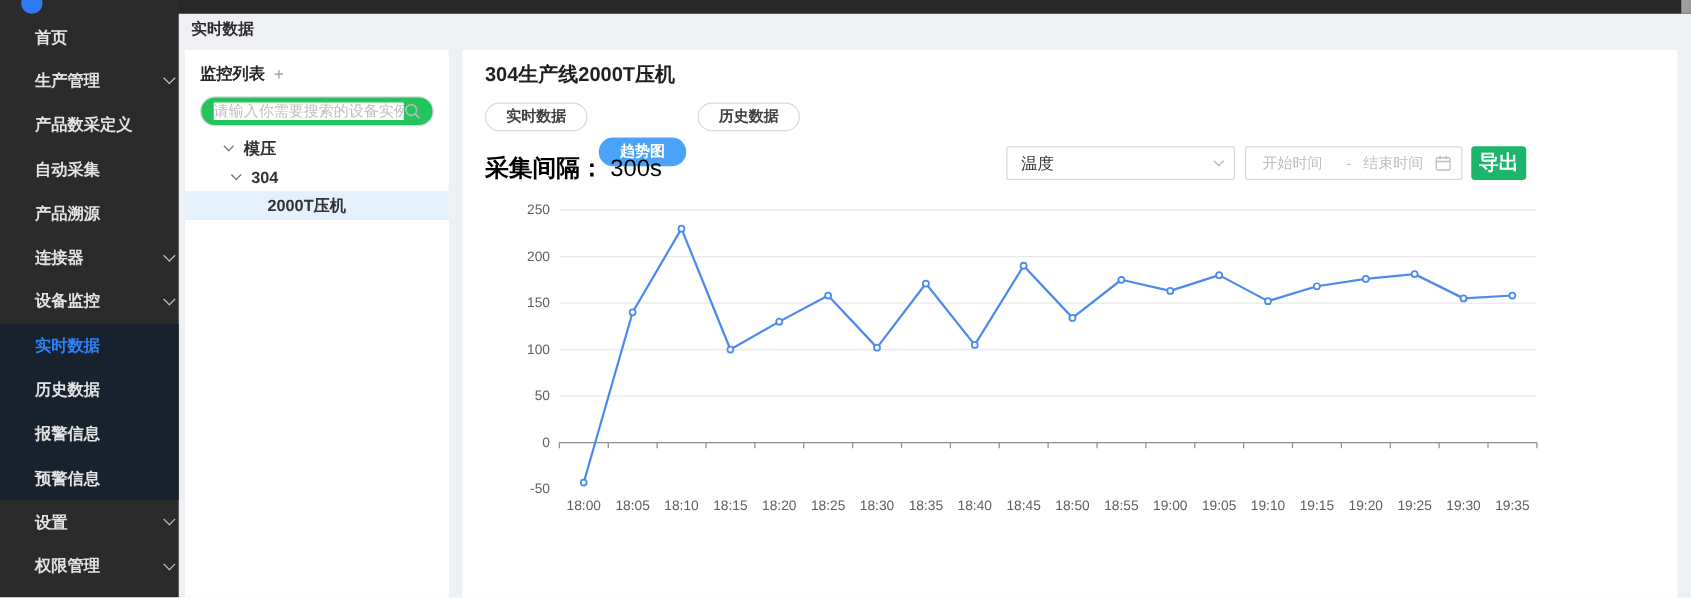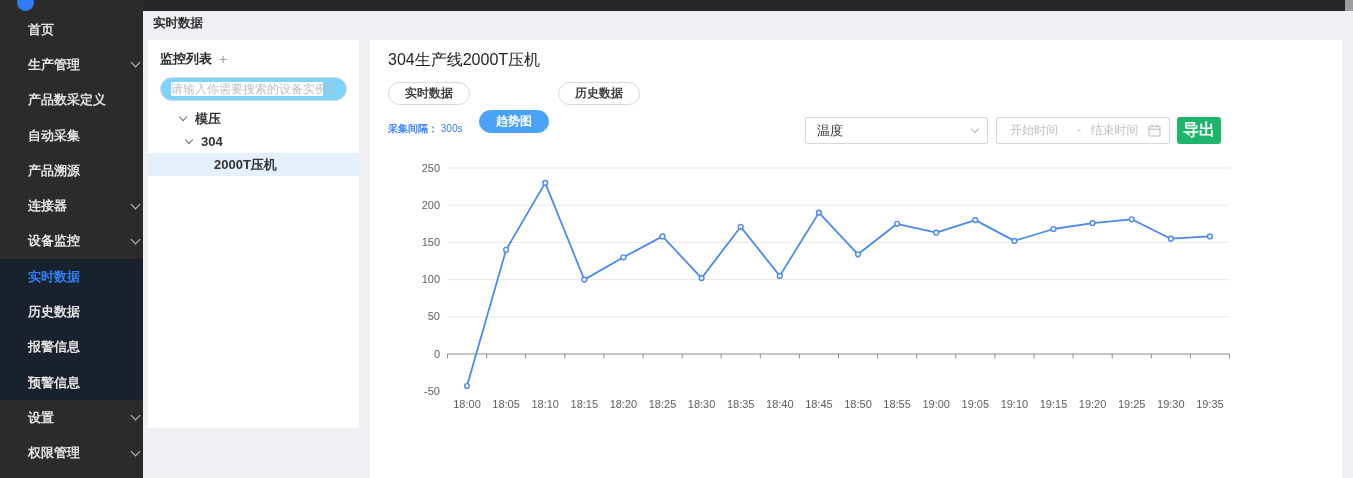--- a/index.html
+++ b/index.html
@@ -21,41 +21,41 @@
   .side-item { height:35.3px; display:flex; align-items:center; padding:0 4px 0 28px; color:#e3e3e3; font-size:13px; font-weight:600; cursor:pointer; }
   .side-item.active { color:#2e82f6; }
   .submenu { background:#18222e; }
   .chev { width:7px; height:7px; border-right:1.4px solid #c2c2c2; border-bottom:1.4px solid #c2c2c2; transform:rotate(45deg); margin-top:-4px; }
   .side-chev { margin-left:auto; }
 
   
   .breadcrumb { position:absolute; left:153px; top:15px; font-size:12.5px; font-weight:700; color:#2b2b2b; z-index:2; }
 
   
-  .left-panel { position:absolute; left:148px; top:40px; width:211px; height:388px; background:#fff; z-index:2; }
+  .left-panel { position:absolute; left:148px; top:40px; width:211px; height:438px; background:#fff; z-index:2; }
   .panel-head { display:flex; align-items:center; padding:10px 12px 6px 12px; }
   .panel-title { font-size:13px; font-weight:700; color:#262626; }
   .add-btn { margin-left:7px; color:#9b9b9b; font-size:14px; line-height:12px; cursor:pointer; }
-  .search-box { margin:3px 12px 6px 12px; height:24px; border:1px solid #d9d9d9; border-radius:12px; display:flex; align-items:center; padding:0 9px 0 10px; background:#7dd3fc; }
+  .search-box { margin:3px 12px 6px 12px; height:24px; border:1px solid #d9d9d9; border-radius:12px; display:flex; align-items:center; padding:0 9px 0 10px; background:#22c55e; }
   .search-box input { border:none; outline:none; flex:1; font-size:12px; color:#333; font-family:inherit; min-width:0; }
   .search-box input::placeholder { color:#bfbfbf; }
   .tree { margin-top:5px; }
   .tree-row { height:23px; display:flex; align-items:center; font-size:13px; color:#333; cursor:pointer; }
   .tree-row.selected { background:#e4f0fb; }
   .tree-caret { width:6px; height:6px; border-right:1.3px solid #707070; border-bottom:1.3px solid #707070; transform:rotate(45deg); margin-right:9px; margin-top:-3px; }
   .tree-label { font-weight:600; }
 
   
   .main-panel { position:absolute; left:370px; top:40px; width:972px; height:438px; background:#fff; z-index:2; }
-  .main-title { position:absolute; left:18px; top:10px; font-size:16px; font-weight:400; color:#1f1f1f; }
+  .main-title { position:absolute; left:18px; top:10px; font-size:16px; font-weight:700; color:#1f1f1f; }
   .tabs { position:absolute; left:18px; top:42px; display:flex; gap:9px; }
   .pill { height:23px; border-radius:12px; border:1px solid #d9d9d9; background:#fff; color:#404040; font-size:12px; font-weight:600; display:flex; align-items:center; padding:0 16px; cursor:pointer; font-family:inherit; }
   .pill.active { background:#4aa3f8; border-color:#4aa3f8; color:#fff;margin-top:28px; }
 
-  .interval { position:absolute; left:18px; top:82px; font-size:10px; color:#3b82f6; }
+  .interval { position:absolute; left:18px; top:82px; font-size:19px; color:#000000; }
   .interval .lab { font-weight:700; }
 
   .select-box { position:absolute; left:435px; top:77px; width:183px; height:27px; border:1px solid #d9d9d9; border-radius:2px; display:flex; align-items:center; padding:0 9px 0 11px; font-size:13px; color:#333; cursor:pointer; background:#fff; }
   .select-box .chev { margin-left:auto; border-color:#b5b5b5; width:6px; height:6px; }
   .range-box { position:absolute; left:626px; top:77px; width:174px; height:27px; border:1px solid #d9d9d9; border-radius:2px; display:flex; align-items:center; padding:0 8px 0 13px; font-size:12px; color:#bfbfbf; background:#fff; cursor:pointer;font-family:Liberation Serif, serif; }
   .range-box .ph { flex:1; }
   .range-box .ph.end { text-align:center; }
   .export-btn { position:absolute; left:807px; top:77px; width:44px; height:27px; background:#1cb56b; color:#fff; border:none; border-radius:3px; font-size:16px; font-weight:700; cursor:pointer; font-family:inherit; }
 
   .chart-wrap { position:absolute; left:0; top:118px; width:972px; height:290px; }

